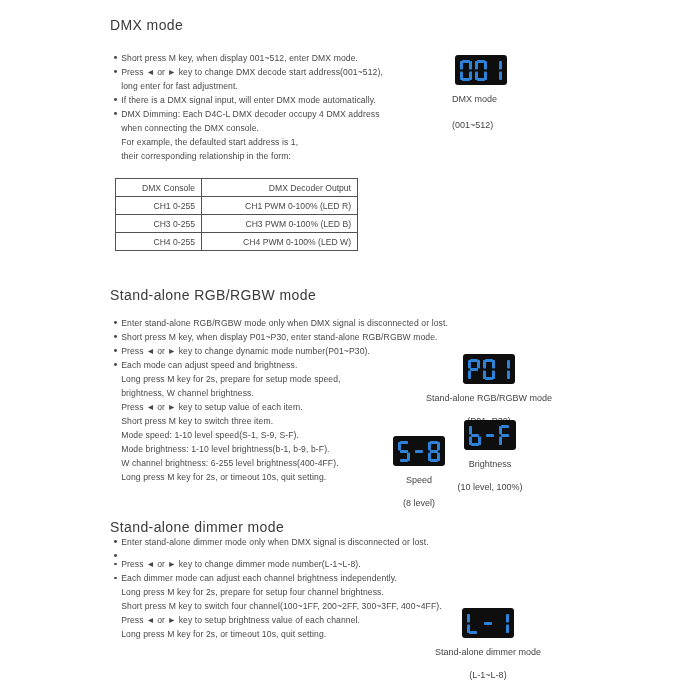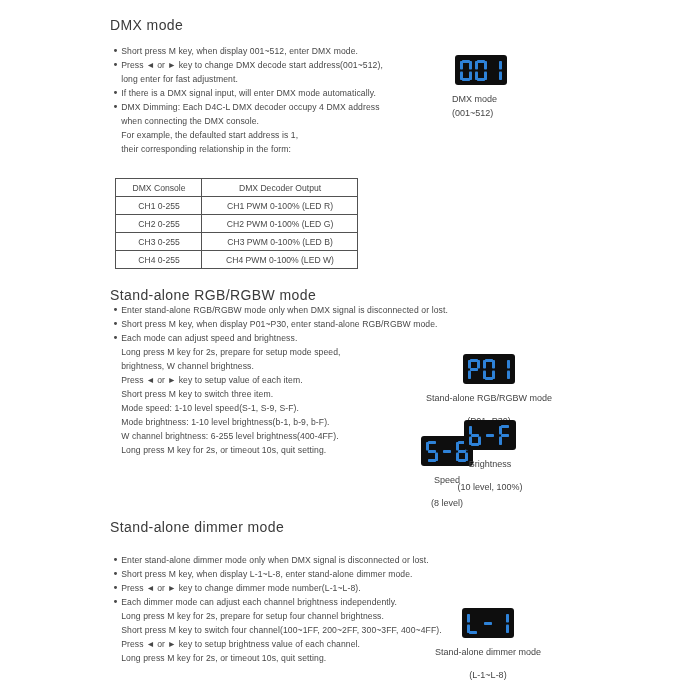--- a/index.html
+++ b/index.html
@@ -8,48 +8,48 @@
     font-family:"Liberation Sans","DejaVu Sans",sans-serif;color:#474747;
   }
   .canvas{position:absolute;inset:0}
 
   
   .section{position:absolute;left:110px;white-space:nowrap}
   .section .title{font-size:14px;font-weight:400;color:#3a3a3a;margin:0;letter-spacing:.4px}
   #section-0{top:17px}
   #section-1{top:287px}
   #section-2{top:519px}
-  #section-0 .bullets{margin-top:11px}
-  #section-1 .bullets{}
-  #section-2 .bullets{margin-top:18px}
+  #section-0 .bullets{margin-top:18px}
+  #section-1 .bullets{margin-top:13px}
+  #section-2 .bullets{}
   .line{display:flex;align-items:flex-start;font-size:8.6px;line-height:14px;color:#484848;letter-spacing:.1px}
   .dot{width:2.8px;height:2.8px;border-radius:50%;background:#4a4a4a;margin:5.4px 4.4px 0 4px;flex:none}
   .line.cont{padding-left:11.2px}
 
   
   .dmx-table{position:absolute;left:115px;top:178px;border-collapse:collapse}
   .dmx-table th,.dmx-table td{
     border:1px solid #525252;font-size:8.6px;font-weight:400;color:#484848;
-    text-align:center;padding:0 6px 0 7px;height:17px;white-space:nowrap;
+    text-align:right;padding:0 6px 0 7px;height:17px;white-space:nowrap;
   }
   .dmx-table th:first-child,.dmx-table td:first-child{width:72px}
   .dmx-table td:last-child,.dmx-table th:last-child{width:142px}
 
   
   .figure{position:absolute;text-align:center}
   .led{width:52px;height:30px;background:#0e0e0e;border-radius:3px;
        display:flex;align-items:center;justify-content:center;gap:3px;margin:0 auto}
   .cap{font-size:9px;line-height:13px;color:#454545;margin-top:8px;white-space:nowrap}
   .cap + .cap{margin-top:10px}
   #fig-dmx{left:452px;top:55px;width:80px;text-align:left}
   #fig-dmx .led{margin:0 0 0 3px}
   #fig-dmx .cap{margin-top:8px}
-  #fig-dmx .cap + .cap{margin-top:1px}
+  #fig-dmx .cap + .cap{margin-top:13px}
   #fig-rgbw{left:403px;top:354px;width:172px}
-  #fig-speed{left:407px;top:436px;width:80px}
+  #fig-speed{left:379px;top:436px;width:80px}
   #fig-bright{left:434px;top:420px;width:112px}
   #fig-dimmer{left:402px;top:608px;width:172px}
 </style>
 </head>
 <body>
 
 <div class="canvas">
 
   <div class="section" id="section-0">
     <h2 class="title">DMX mode</h2>
@@ -91,24 +91,20 @@
           <th>DMX Console</th>
           <th>DMX Decoder Output</th>
         </tr>
       </thead>
     <tbody>
         <tr>
           <td>CH1 0-255</td>
           <td>CH1 PWM 0-100% (LED R)</td>
         </tr>
         <tr>
-          <td>CH2 0-255</td>
-          <td>CH2 PWM 0-100% (LED G)</td>
-        </tr>
-        <tr>
           <td>CH3 0-255</td>
           <td>CH3 PWM 0-100% (LED B)</td>
         </tr>
         <tr>
           <td>CH4 0-255</td>
           <td>CH4 PWM 0-100% (LED W)</td>
         </tr>
       </tbody>
   </table>
 
@@ -118,20 +114,24 @@
         <div class="line">
           <span class="dot"></span>
           <span>Enter stand-alone RGB/RGBW mode only when DMX signal is disconnected or lost.</span>
         </div>
         <div class="line">
           <span class="dot"></span>
           <span>Short press M key, when display P01~P30, enter stand-alone RGB/RGBW mode.</span>
         </div>
         <div class="line">
           <span class="dot"></span>
+          <span>Press ◄ or ► key to change dynamic mode number(P01~P30).</span>
+        </div>
+        <div class="line">
+          <span class="dot"></span>
           <span>Each mode can adjust speed and brightness.</span>
         </div>
         <div class="line cont">
           <span>Long press M key for 2s, prepare for setup mode speed,</span>
         </div>
         <div class="line cont">
           <span>brightness, W channel brightness.</span>
         </div>
         <div class="line cont">
           <span>Press ◄ or ► key to setup value of each item.</span>
@@ -156,21 +156,20 @@
 
   <div class="section" id="section-2">
     <h2 class="title">Stand-alone dimmer mode</h2>
     <div class="bullets">
         <div class="line">
           <span class="dot"></span>
           <span>Enter stand-alone dimmer mode only when DMX signal is disconnected or lost.</span>
         </div>
         <div class="line">
           <span class="dot"></span>
-          <span>Short press M key, when display L-1~L-8, enter stand-alone dimmer mode.</span>
         </div>
         <div class="line">
           <span class="dot"></span>
           <span>Press ◄ or ► key to change dimmer mode number(L-1~L-8).</span>
         </div>
         <div class="line">
           <span class="dot"></span>
           <span>Each dimmer mode can adjust each channel brightness independently.</span>
         </div>
         <div class="line cont">

